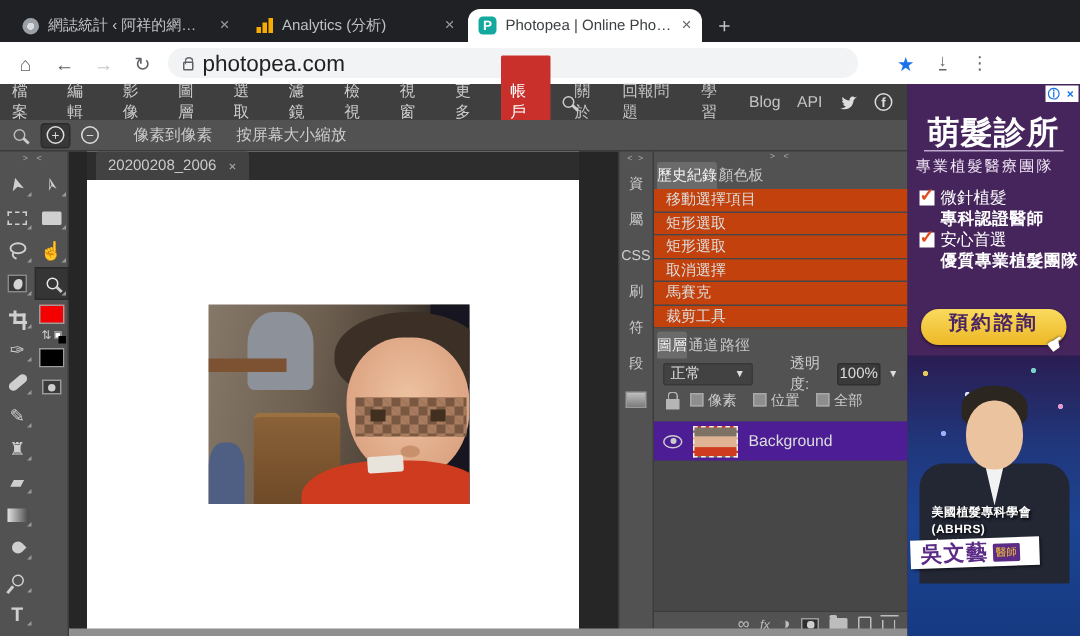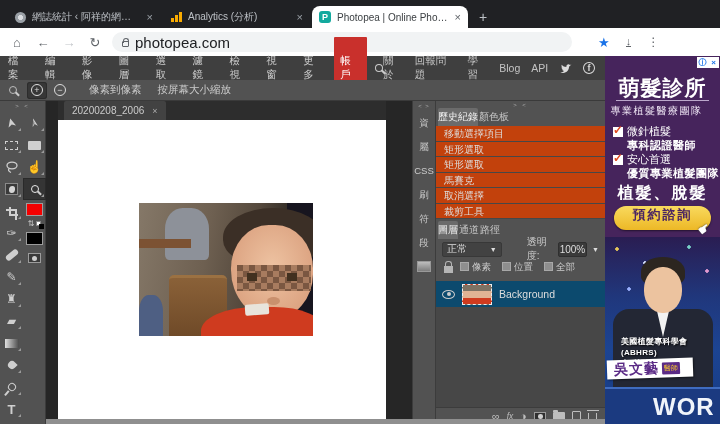--- a/index.html
+++ b/index.html
@@ -119,21 +119,21 @@
   .lrow{display:flex;align-items:center;gap:5px;padding:0 6px;height:20px}
   .blendbox{display:flex;align-items:center;justify-content:space-between;width:72px;height:15px;background:#424242;border:1px solid #383838;color:#ddd;font-size:10px;padding:0 4px;border-radius:2px}
   .blendbox .dd,.opdd{font-size:7px;color:#ddd}
   .oplabel{font-size:10px;color:#ccc;margin-left:20px}
   .opval{width:36px;height:15px;background:#3a3a3a;border:1px solid #2f2f2f;color:#ddd;font-size:10px;display:flex;align-items:center;justify-content:center;border-radius:2px}
   .lockico2{width:9px;height:7px;background:#b5b5b5;position:relative;margin:4px 2px 0 2px}
   .lockico2::before{content:'';position:absolute;left:1px;top:-5px;width:5px;height:5px;border:1.5px solid #b5b5b5;border-bottom:none;border-radius:3px 3px 0 0}
   .chk{width:9px;height:9px;background:#8e8e8e;border:1px solid #a8a8a8;display:inline-block;vertical-align:-1px;margin-right:3px}
   .locklabel{font-size:9.5px;color:#ccc;margin-right:6px}
   .llist{position:absolute;left:0;top:180px;width:169px;height:126px;background:#474747}
-  .layerrow{display:flex;align-items:center;gap:7px;height:26px;padding:0 6px;background:#0c4a6e}
+  .layerrow{display:flex;align-items:center;gap:7px;height:26px;padding:0 6px;background:#4c1d95}
   .eyeic{width:13px;height:9px;border:1px solid #ccc;border-radius:50%;position:relative}
   .eyeic::after{content:'';position:absolute;left:4px;top:1.5px;width:4px;height:4px;border-radius:50%;background:#ccc}
   .lthumb{width:30px;height:21px;border:1px dashed #eee;background:linear-gradient(180deg,#7d7264 0 30%,#e0b394 30% 70%,#cf3b1f 70% 100%)}
   .lname{font-size:10.5px;color:#ddd}
   .pbottom{position:absolute;left:0;top:306px;width:169px;height:17px;background:#525252;border-top:1px solid #3c3c3c;display:flex;align-items:center;justify-content:flex-end;gap:7px;padding-right:8px}
   .bic{color:#bdbdbd;font-size:11px;line-height:1}
   .fxic{font-size:8.5px;font-style:italic;color:#bdbdbd;font-weight:normal}
   .foldico{width:12px;height:8px;background:#bdbdbd;position:relative;border-radius:1px}
   .foldico::before{content:'';position:absolute;left:0;top:-2.5px;width:5px;height:2.5px;background:#bdbdbd;border-radius:1px 1px 0 0}
   .newico{width:9px;height:11px;border:1.2px solid #bdbdbd;border-radius:1px}
@@ -367,22 +367,22 @@
 
   <div class="panels">
     <div class="phead">&gt; &lt;</div>
     <div class="ptabs">
       <span class="ptab on">歷史紀錄</span>
       <span class="ptab">顏色板</span>
     </div>
     <div class="hitem">移動選擇項目</div>
     <div class="hitem">矩形選取</div>
     <div class="hitem">矩形選取</div>
+    <div class="hitem">取消選擇</div>
     <div class="hitem">馬賽克</div>
-    <div class="hitem">取消選擇</div>
     <div class="hitem">裁剪工具</div>
 
     <div class="ptabs lsec">
       <span class="ptab on">圖層</span>
       <span class="ptab">通道</span>
       <span class="ptab">路徑</span>
     </div>
     <div class="lrow">
       <span class="blendbox">
         <span>正常</span>
@@ -429,34 +429,30 @@
     <div class="bullet" style="top:68px">
       <span class="cb"></span>
       <span>微針植髮</span>
     </div>
     <div class="bsub" style="top:82px">專科認證醫師</div>
     <div class="bullet" style="top:96px">
       <span class="cb"></span>
       <span>安心首選</span>
     </div>
     <div class="bsub" style="top:110px">優質專業植髮團隊</div>
-    <div class="tagline">植髮、脫髮</div>
     <div class="cta">
       <span>預約諮詢</span>
       <span class="hand">☛</span>
     </div>
     <div class="adphoto">
       <div class="confetti"></div>
       <div class="dsuit"></div>
       <div class="dshirt"></div>
       <div class="dhair"></div>
       <div class="dface"></div>
-      <div class="podium">
-        <span class="podtext">WOR</span>
-      </div>
       <div class="cred">
         <div>美國植髮專科學會(ABHRS)</div>
         <div>專科認證醫師</div>
       </div>
       <div class="nameband">
         <span class="dname">吳文藝</span>
         <span class="dtitle">醫師</span>
       </div>
     </div>
   </div>

